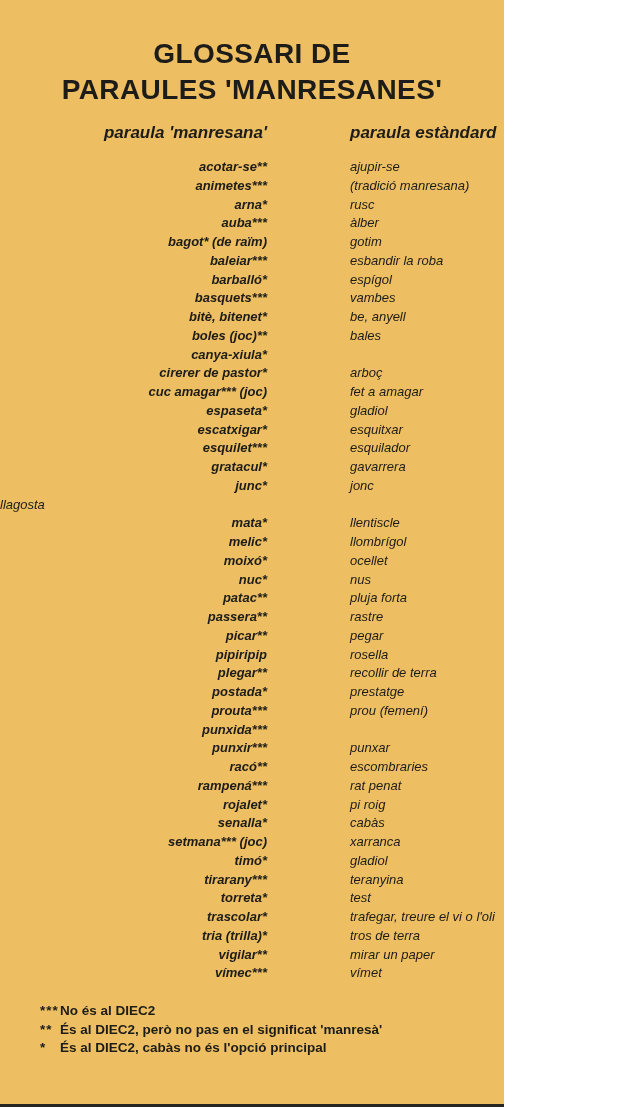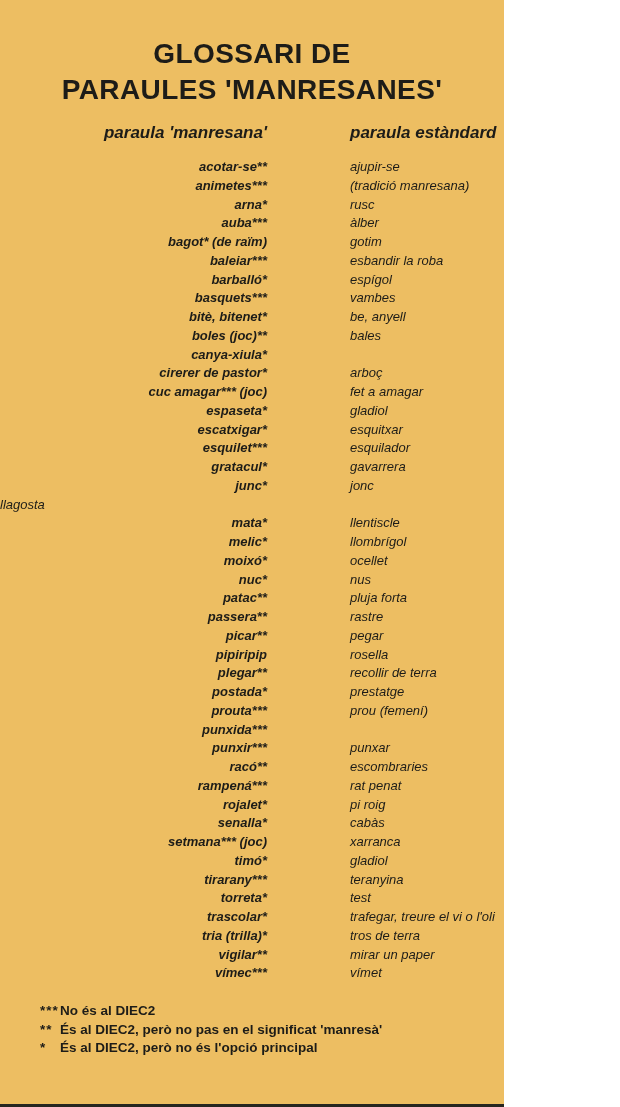--- a/index.html
+++ b/index.html
@@ -310,19 +310,19 @@
         <span class="fn-text">No és al DIEC2</span>
       </div>
 
       <div class="footnote">
         <span class="fn-marker">**</span>
         <span class="fn-text">És al DIEC2, però no pas en el significat 'manresà'</span>
       </div>
 
       <div class="footnote">
         <span class="fn-marker">*</span>
-        <span class="fn-text">És al DIEC2, però no és l'opció principal</span>
+        <span class="fn-text">És al DIEC2, cabàs no és l'opció principal</span>
       </div>
     </div>
 
   <div class="bottom-bar"></div>
 
 </div>
 
 </body></html>

